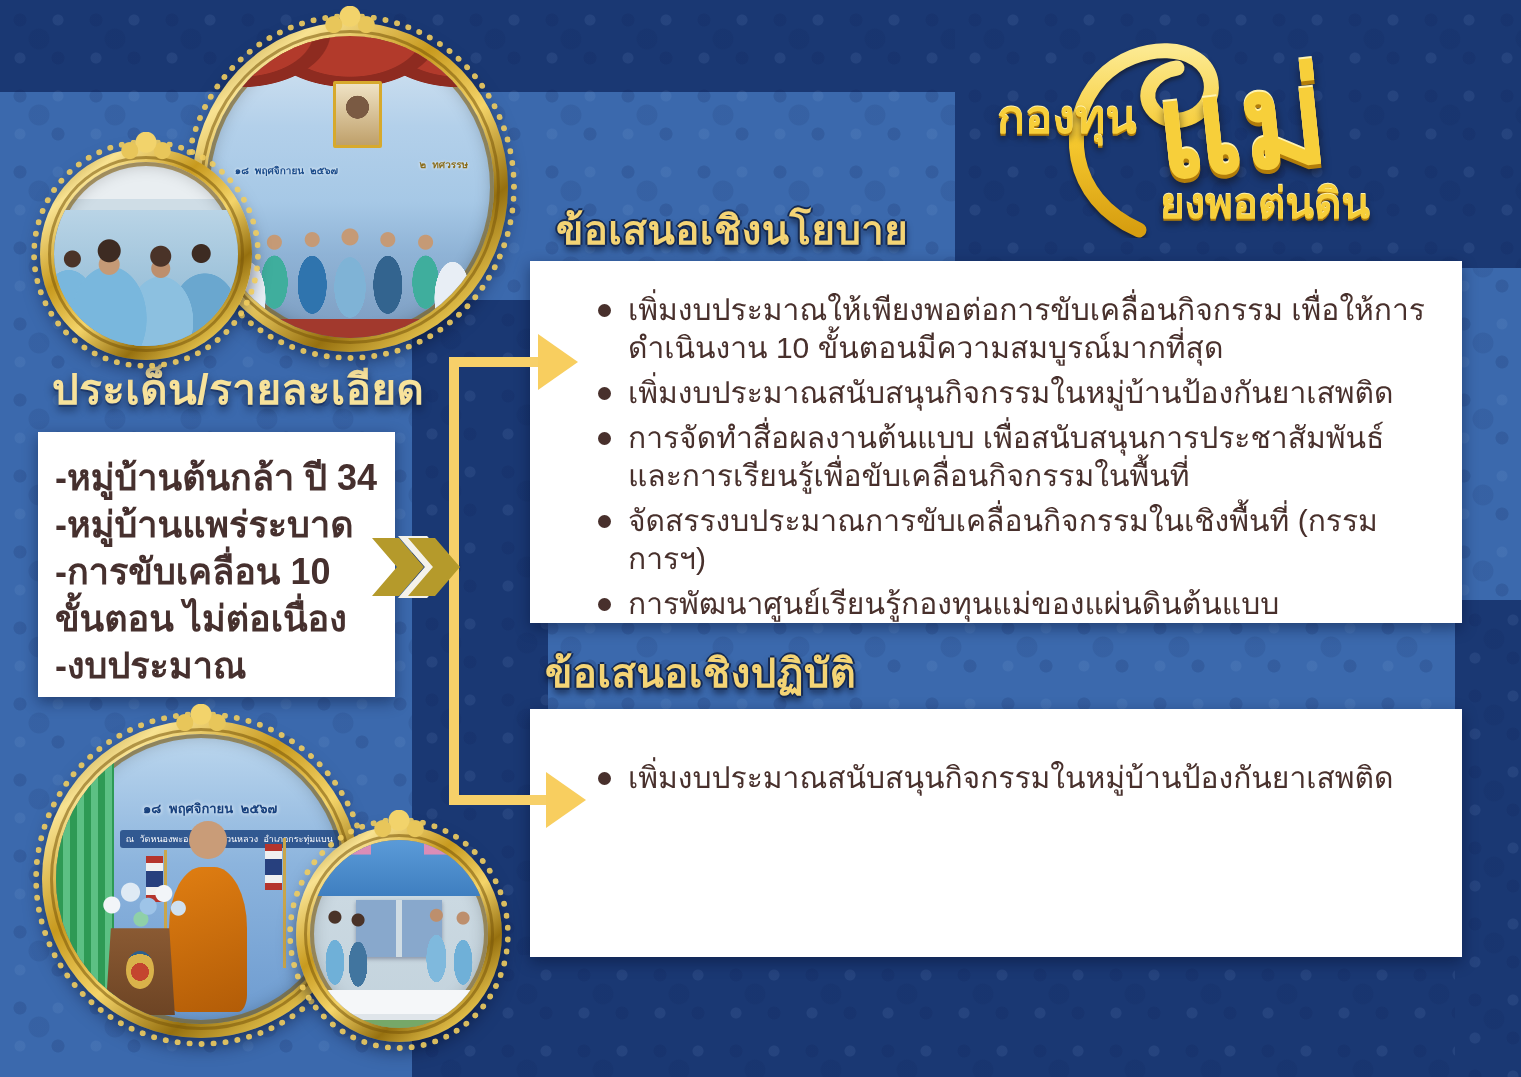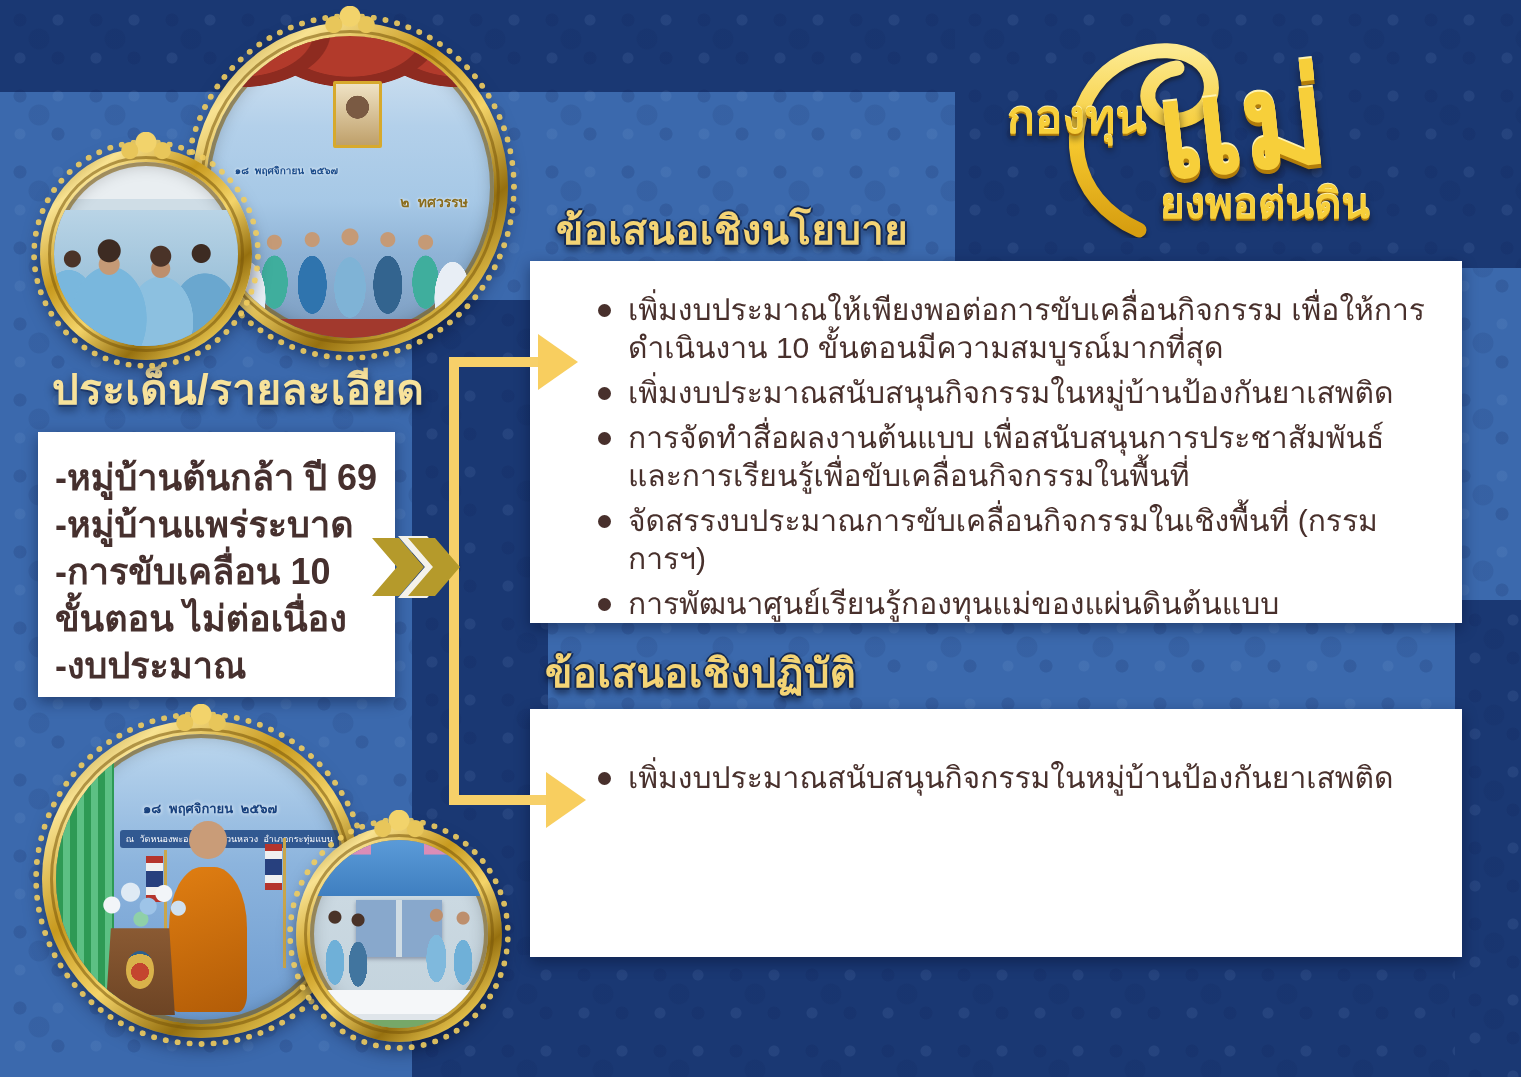--- a/index.html
+++ b/index.html
@@ -80,21 +80,21 @@
   #ph-stage{background:linear-gradient(180deg,#d8e6f2 0%,#b3d0ea 30%,#a6c8e6 55%,#8fb3d6 72%,#7c9cc0 100%);}
   .swag{position:absolute;left:0;top:0;right:0;height:26%;
     background-image:
       radial-gradient(42% 95% at 12% -6%, #b23a2b 0 60%, #8e2b20 61% 74%, transparent 75%),
       radial-gradient(42% 95% at 50% -6%, #b23a2b 0 60%, #8e2b20 61% 74%, transparent 75%),
       radial-gradient(42% 95% at 88% -6%, #b23a2b 0 60%, #8e2b20 61% 74%, transparent 75%),
       linear-gradient(180deg,#e3b84a 0 30%, transparent 30%);}
   .portrait{position:absolute;left:44%;top:15%;width:15%;height:20%;border:3px solid #d7a92c;border-radius:2px;
     background:radial-gradient(circle at 50% 38%, #7a5a43 0 26%, transparent 27%), linear-gradient(#efe2c4,#bfa06a);}
   .stage-date{position:absolute;left:10%;top:42%;font-size:10px;font-weight:bold;color:#1c4d8c;text-shadow:0 0 3px #fff;}
-  .stage-cap{position:absolute;right:9%;top:40%;font-size:14px;font-weight:bold;color:#8a6d1d;text-shadow:0 0 3px #fff;margin-top:34px;}
+  .stage-cap{position:absolute;right:9%;top:40%;font-size:10px;font-weight:bold;color:#8a6d1d;text-shadow:0 0 3px #fff;}
   .stage-people{position:absolute;left:3%;right:3%;bottom:0;height:44%;
     background-image:
       linear-gradient(transparent 86%, #a2392d 86%),
       radial-gradient(30px 60px at 12% 70%, #e8eef5 0 60%, transparent 61%),
       radial-gradient(30px 60px at 88% 70%, #e8eef5 0 60%, transparent 61%),
       radial-gradient(22px 44px at 22% 58%, #3fae9d 0 60%, transparent 61%),
       radial-gradient(22px 44px at 78% 58%, #3fae9d 0 60%, transparent 61%),
       radial-gradient(24px 48px at 36% 60%, #2f74ae 0 60%, transparent 61%),
       radial-gradient(26px 50px at 50% 62%, #7fb3d6 0 60%, transparent 61%),
       radial-gradient(24px 48px at 64% 60%, #33648f 0 60%, transparent 61%),
@@ -165,21 +165,21 @@
       radial-gradient(16px 38px at 71% 58%, #7fb9dd 0 62%, transparent 63%),
       radial-gradient(circle at 86% 15%, #bd8f6d 0 6px, transparent 7px),
       radial-gradient(15px 36px at 86% 62%, #6fb0d8 0 62%, transparent 63%);}
   .booth-table{position:absolute;left:0;right:0;bottom:0;height:20%;
     background:linear-gradient(#f5f7f9 0 64%, #dfe5ea 64% 78%, #76a868 78%);}
 
   
   #logo{position:absolute;z-index:6;left:955px;top:30px;width:560px;height:210px;}
   .goldtxt{position:absolute;font-weight:bold;color:#f7cf3a;
     text-shadow:0 -1px 0 #fff3b0, 0 2px 0 #b27d0a, 0 5px 7px rgba(15,8,0,.55);}
-  #logo-prefix{left:52px;top:50px;font-size:46px;}
+  #logo-prefix{left:42px;top:50px;font-size:46px;}
   #logo-script{left:200px;top:-12px;font-size:132px;transform:rotate(-6deg);
     text-shadow:0 -2px 0 #fff3b0, 0 4px 0 #b27d0a, 0 8px 10px rgba(15,8,0,.55);}
   #logo-suffix{left:205px;top:140px;font-size:42px;}
   #logo-swirl{position:absolute;left:88px;top:8px;}
 </style>
 </head>
 <body>
 
 <div id="canvas">
 
@@ -189,21 +189,21 @@
   <div id="bg-stripe" class="bg pat navy"></div>
   <div id="bg-bottom" class="bg pat navy"></div>
   <div id="bg-rightlow" class="bg pat navy"></div>
 
   <div id="policy-heading" class="gold-heading">ข้อเสนอเชิงนโยบาย</div>
   <div id="issues-heading" class="gold-heading">ประเด็น/รายละเอียด</div>
   <div id="practice-heading" class="gold-heading">ข้อเสนอเชิงปฏิบัติ</div>
 
   <div id="issues-box" class="white-box">
     <div id="issues-text">
-      <div>-หมู่บ้านต้นกล้า ปี 69</div>
+      <div>-หมู่บ้านต้นกล้า ปี 34</div>
       <div>-หมู่บ้านแพร่ระบาด</div>
       <div>-การขับเคลื่อน 10 ขั้นตอน ไม่ต่อเนื่อง</div>
       <div>-งบประมาณ</div>
     </div>
   </div>
 
   <div id="policy-box" class="white-box">
     <ul class="bullets">
       <li>เพิ่มงบประมาณให้เพียงพอต่อการขับเคลื่อนกิจกรรม เพื่อให้การดำเนินงาน 10 ขั้นตอนมีความสมบูรณ์มากที่สุด</li>
       <li>เพิ่มงบประมาณสนับสนุนกิจกรรมในหมู่บ้านป้องกันยาเสพติด</li>

